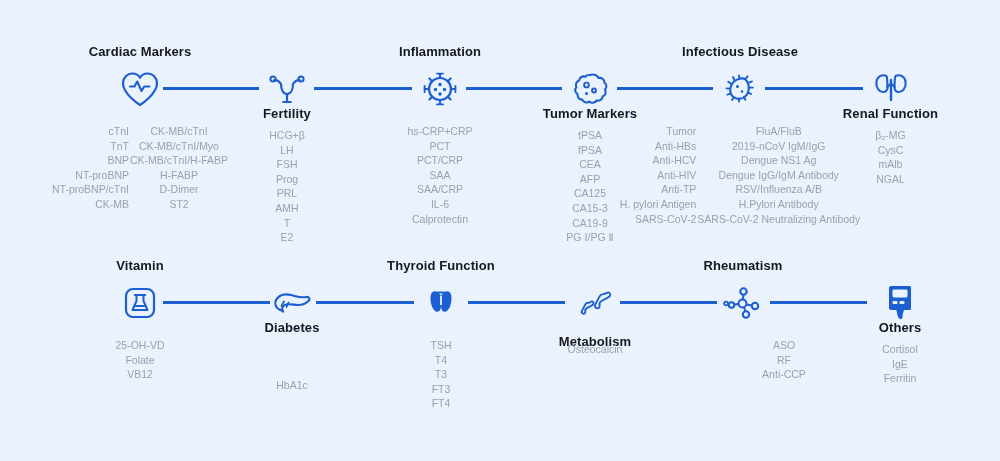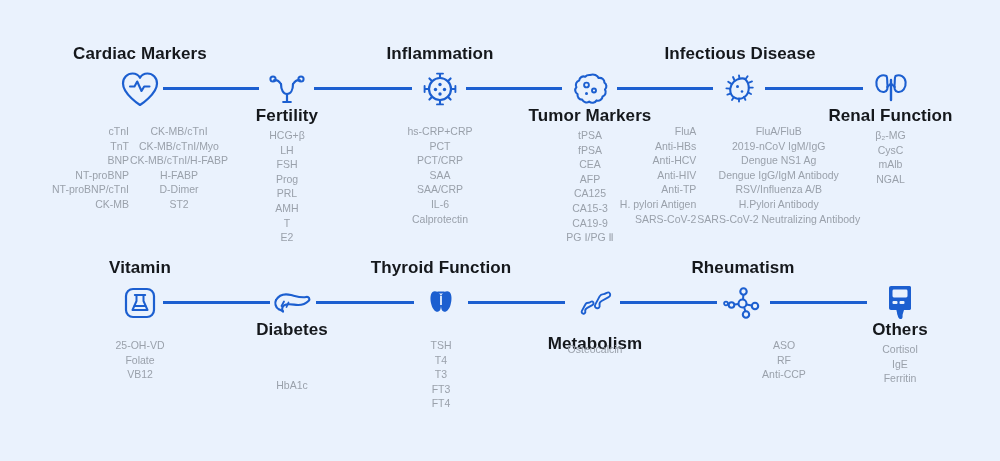--- a/index.html
+++ b/index.html
@@ -21,21 +21,21 @@
     left:50%; margin-left:-23px;
     display:flex; align-items:center; justify-content:center;
   }
   .icon-wrap svg { display:block; }
 
   .node-title {
     position:absolute;
     left:50%;
     transform:translateX(-50%);
     white-space:nowrap;
-    font-size:17px;
+    font-size:13px;
     font-weight:bold;
     color:#15181c;
     letter-spacing:.1px;
   }
 
   .tests {
     position:absolute;
     left:50%;
     transform:translateX(-50%);
     display:flex;
@@ -216,21 +216,21 @@
           <path d="M7.4 21.6 L4.4 22.6"></path>
           <path d="M6.6 16.6 L3.4 16.4"></path>
           <path d="M8 11.6 L5.2 9.8"></path>
           <path d="M11.4 8 L10 5"></path>
           <path d="M16.4 6.4 L16 3.4"></path>
         </g>
       </svg>
     </div>
     <div class="tests" style="top:80px;">
       <div class="col right">
-        <span>FluA</span>
+        <span>Tumor</span>
         <span>Anti-HBs</span>
         <span>Anti-HCV</span>
         <span>Anti-HIV</span>
         <span>Anti-TP</span>
         <span>H. pylori Antigen</span>
         <span>SARS-CoV-2</span>
       </div>
       <div class="col left">
         <span>FluA/FluB</span>
         <span>2019-nCoV IgM/IgG</span>

